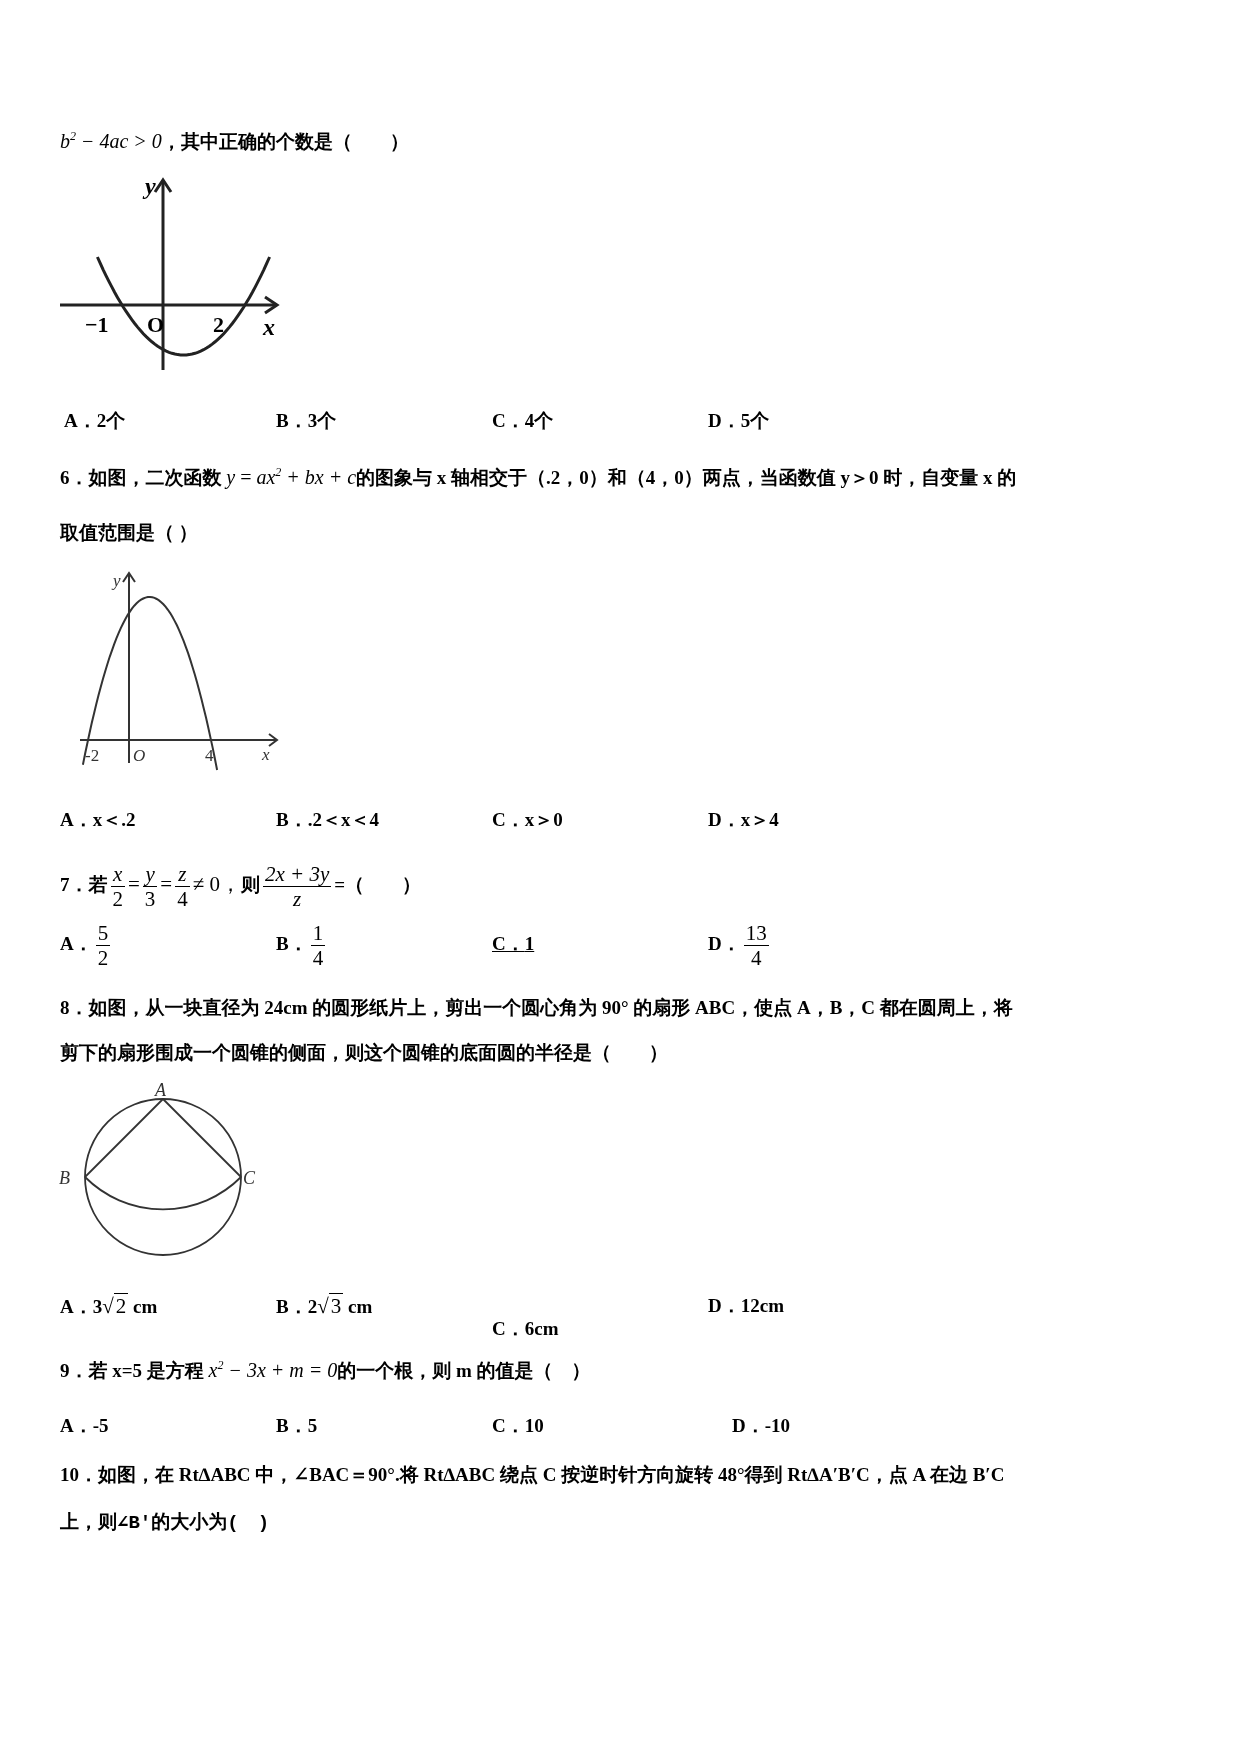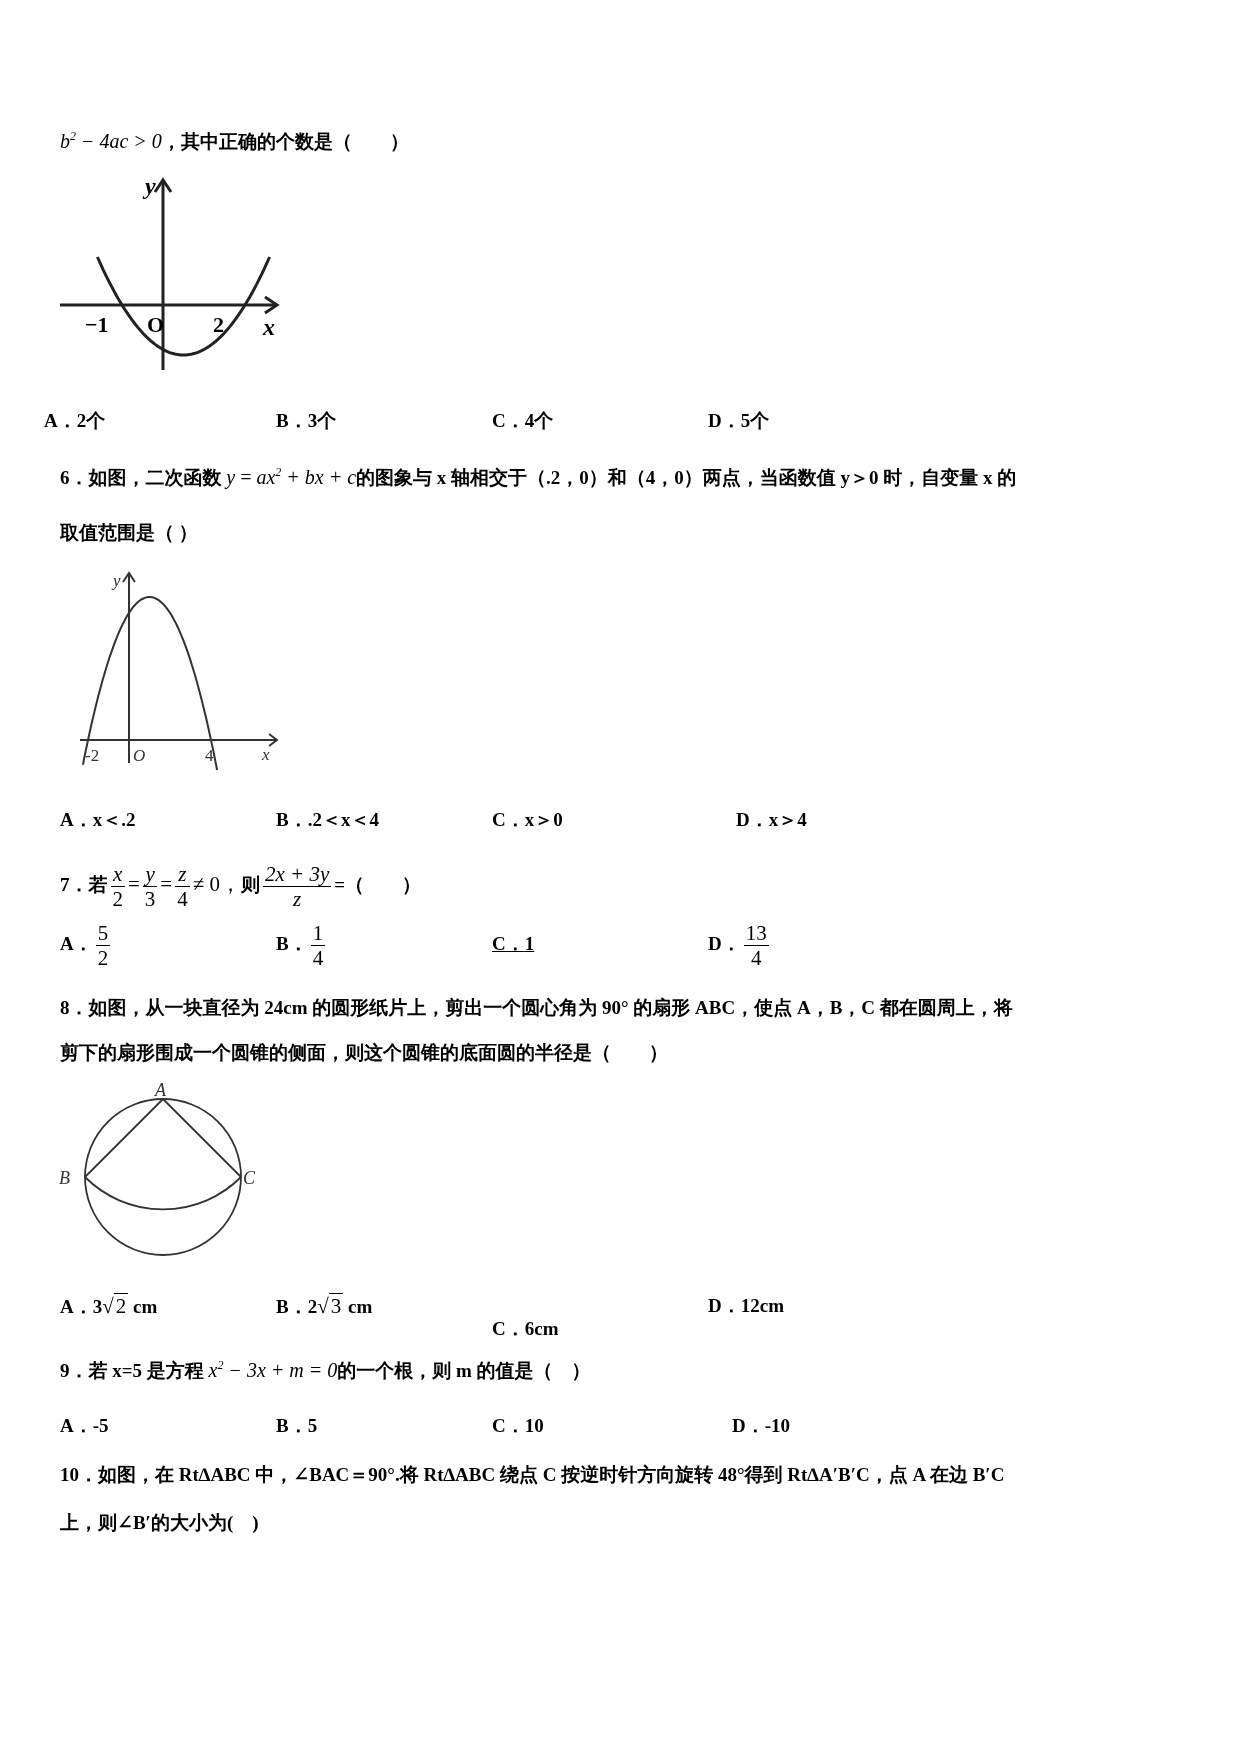--- a/index.html
+++ b/index.html
@@ -34,21 +34,21 @@
     <polyline points="100,22 108,10 116,22"></polyline>
     <path id="q5curve" d="M 42.4 87.0 L 45.3 93.4 L 48.1 99.6 L 51.0 105.6 L 53.9 111.4 L 56.8 116.9 L 59.6 122.3 L 62.5 127.4 L 65.4 132.3 L 68.2 137.0 L 71.1 141.4 L 74.0 145.7 L 76.8 149.7 L 79.7 153.5 L 82.6 157.1 L 85.5 160.5 L 88.3 163.7 L 91.2 166.6 L 94.1 169.3 L 96.9 171.8 L 99.8 174.1 L 102.7 176.2 L 105.5 178.0 L 108.4 179.7 L 111.3 181.1 L 114.1 182.3 L 117.0 183.3 L 119.9 184.0 L 122.8 184.6 L 125.6 184.9 L 128.5 185.0 L 131.4 184.9 L 134.2 184.6 L 137.1 184.0 L 140.0 183.3 L 142.8 182.3 L 145.7 181.1 L 148.6 179.7 L 151.5 178.0 L 154.3 176.2 L 157.2 174.1 L 160.1 171.8 L 162.9 169.3 L 165.8 166.6 L 168.7 163.7 L 171.5 160.5 L 174.4 157.1 L 177.3 153.5 L 180.2 149.7 L 183.0 145.7 L 185.9 141.4 L 188.8 137.0 L 191.6 132.3 L 194.5 127.4 L 197.4 122.3 L 200.3 116.9 L 203.1 111.4 L 206.0 105.6 L 208.9 99.6 L 211.7 93.4 L 214.6 87.0"></path>
   </g>
   <text x="90" y="24" font-size="24" font-weight="bold" font-style="italic">y</text>
   <text x="208" y="165" font-size="24" font-weight="bold" font-style="italic">x</text>
   <text x="92" y="162" font-size="22" font-weight="bold">O</text>
   <text x="30" y="162" font-size="22" font-weight="bold">−1</text>
   <text x="158" y="162" font-size="22" font-weight="bold">2</text>
 </svg>
 
-<div class="opt" style="left:44px;top:408px;"><span>A．</span><span>2个</span></div>
+<div class="opt" style="left:64px;top:408px;"><span>A．</span><span>2个</span></div>
 <div class="opt" style="left:276px;top:408px;"><span>B．</span><span>3个</span></div>
 <div class="opt" style="left:492px;top:408px;"><span>C．</span><span>4个</span></div>
 <div class="opt" style="left:708px;top:408px;"><span>D．</span><span>5个</span></div>
 
 <div class="line" style="top:464px;">
   <span>6．</span><span>如图，二次函数</span>
   <span class="math"><span>y</span><span class="up"> = </span><span>ax</span><sup>2</sup><span> + bx + c</span></span><span>的图象与 x 轴相交于（.2，0）和（4，0）两点，当函数值 y＞0 时，自变量 x 的</span>
 </div>
 <div class="line" style="top:520px;">取值范围是（ ）</div>
 
@@ -63,21 +63,21 @@
   <text x="48" y="18" font-size="17" font-style="italic" fill="#333">y</text>
   <text x="197" y="192" font-size="17" font-style="italic" fill="#333">x</text>
   <text x="68" y="193" font-size="17" font-style="italic" fill="#333">O</text>
   <text x="20" y="193" font-size="17" fill="#333">-2</text>
   <text x="140" y="193" font-size="17" fill="#333">4</text>
 </svg>
 
 <div class="opt" style="left:60px;top:807px;"><span>A．</span><span>x＜.2</span></div>
 <div class="opt" style="left:276px;top:807px;"><span>B．</span><span>.2＜x＜4</span></div>
 <div class="opt" style="left:492px;top:807px;"><span>C．</span><span>x＞0</span></div>
-<div class="opt" style="left:708px;top:807px;margin-left:28px;"><span>D．</span><span>x＞4</span></div>
+<div class="opt" style="left:708px;top:807px;"><span>D．</span><span>x＞4</span></div>
 
 <div class="line" style="top:854px;line-height:60px;">
   <span>7．</span><span>若</span><span class="frac"><span class="num"><i>x</i></span><span class="den">2</span></span><span style="font-weight:normal;font-size:21px;">=</span><span class="frac"><span class="num"><i>y</i></span><span class="den">3</span></span><span style="font-weight:normal;font-size:21px;">=</span><span class="frac"><span class="num"><i>z</i></span><span class="den">4</span></span><span style="font-weight:normal;font-size:21px;">≠ 0，</span><span>则</span><span class="frac"><span class="num"><i>2x + 3y</i></span><span class="den"><i>z</i></span></span><span>=（　　）</span>
 </div>
 
 <div class="opt" style="left:60px;top:916px;line-height:56px;"><span>A．</span><span class="frac"><span class="num">5</span><span class="den">2</span></span></div>
 <div class="opt" style="left:276px;top:916px;line-height:56px;"><span>B．</span><span class="frac"><span class="num">1</span><span class="den">4</span></span></div>
 <div class="opt" style="left:492px;top:916px;line-height:56px;text-decoration:underline;"><span>C．</span><span>1</span></div>
 <div class="opt" style="left:708px;top:916px;line-height:56px;"><span>D．</span><span class="frac"><span class="num">13</span><span class="den">4</span></span></div>
 
@@ -105,13 +105,13 @@
   <span>9．若 x=5 是方程</span>
   <span class="math"><span>x</span><sup>2</sup><span> − 3x + m = 0</span></span><span>的一个根，则 m 的值是（　）</span>
 </div>
 
 <div class="opt" style="left:60px;top:1413px;"><span>A．</span><span>-5</span></div>
 <div class="opt" style="left:276px;top:1413px;"><span>B．</span><span>5</span></div>
 <div class="opt" style="left:492px;top:1413px;"><span>C．</span><span>10</span></div>
 <div class="opt" style="left:708px;top:1413px;margin-left:24px;"><span>D．</span><span>-10</span></div>
 
 <div class="line" style="top:1462px;">10．如图，在 Rt∆ABC 中，∠BAC＝90°.将 Rt∆ABC 绕点 C 按逆时针方向旋转 48°得到 Rt∆A′B′C，点 A 在边 B′C</div>
-<div class="line" style="top:1510px;">上，则∠B′的大小为(　)</div>
+<div class="line" style="top:1510px;font-family:Liberation Mono, monospace;">上，则∠B′的大小为(　)</div>
 
 </body></html>

